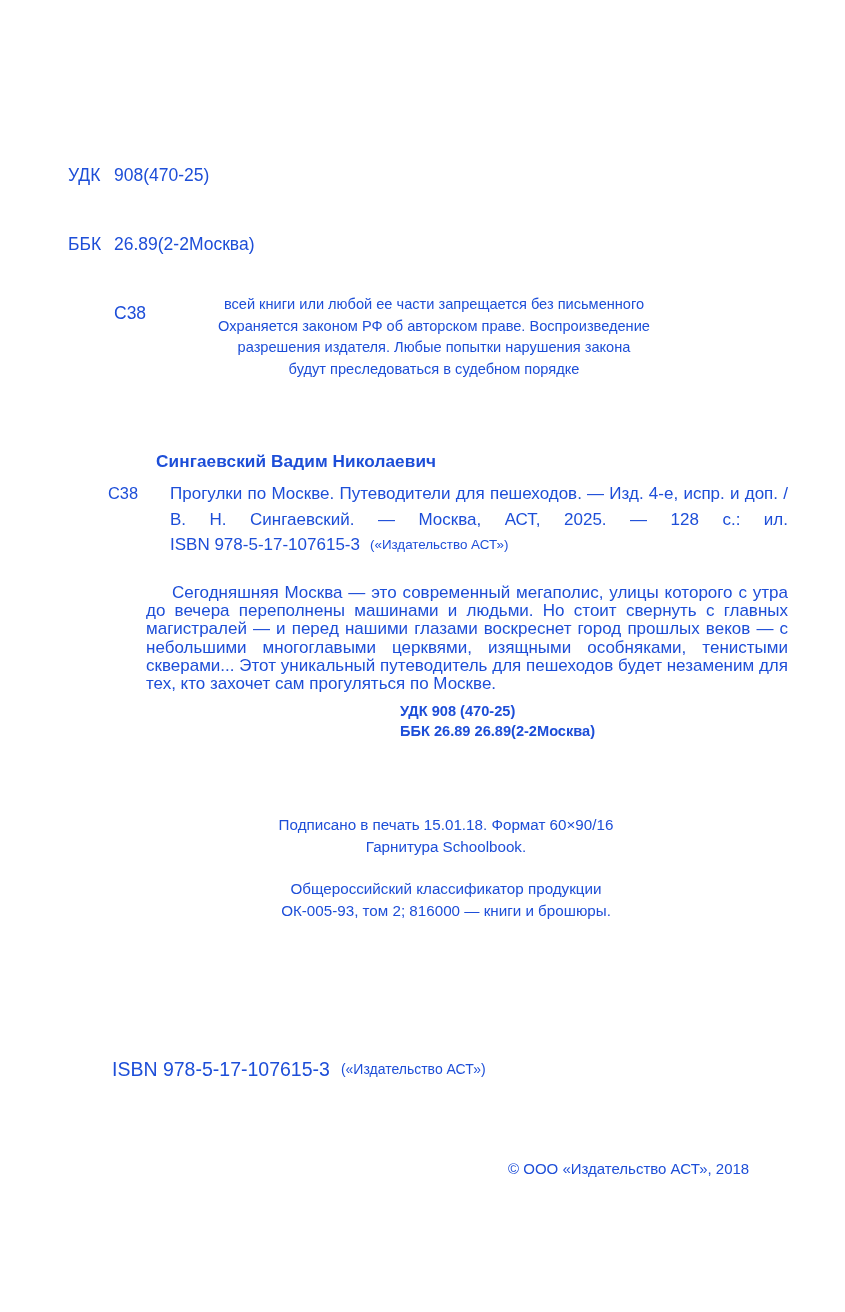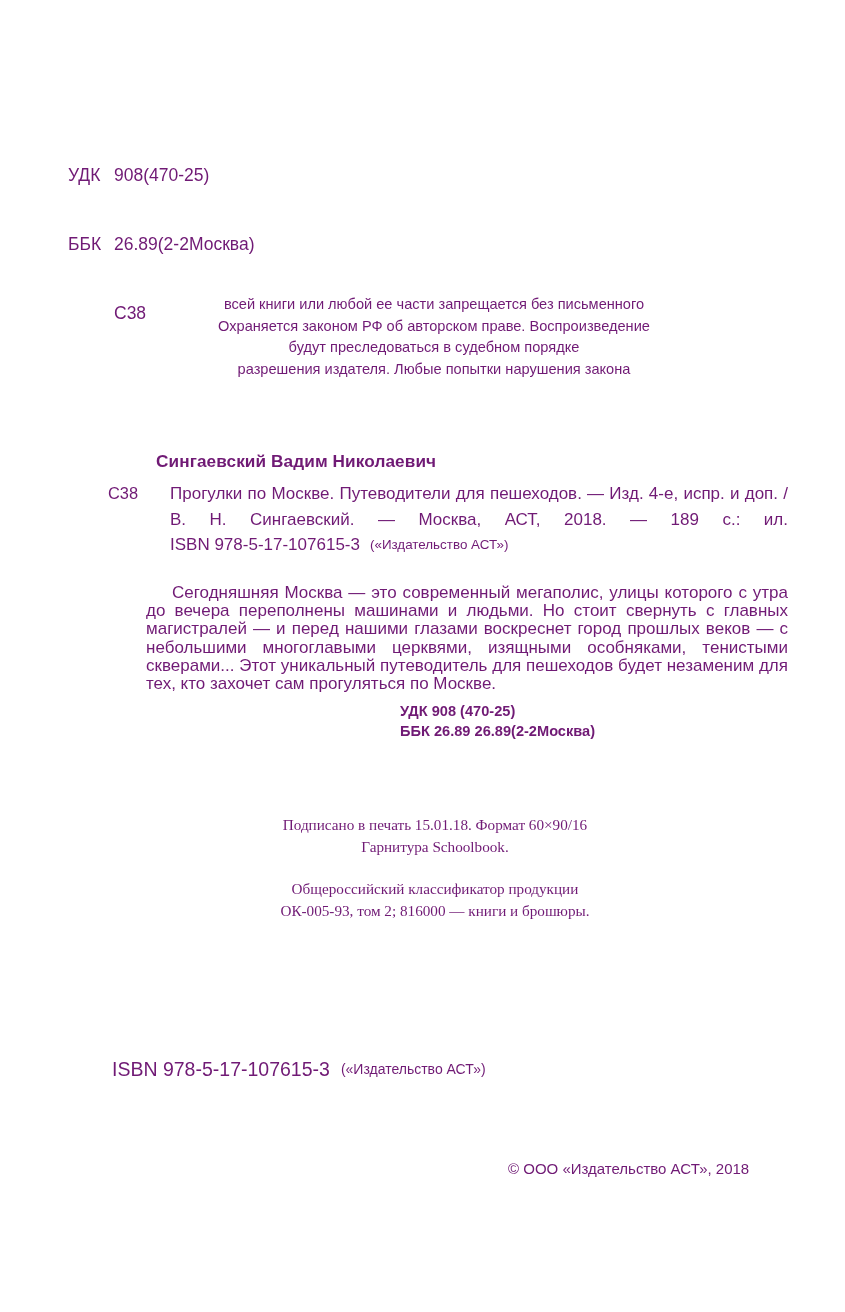--- a/index.html
+++ b/index.html
@@ -6,21 +6,21 @@
   html, body {
     margin: 0;
     padding: 0;
     background: #ffffff;
   }
   .page {
     position: relative;
     width: 845px;
     height: 1220px;
     background: #ffffff;
-    color: #701a75;
+    color: #1d4ed8;
     font-family: "Liberation Sans", "DejaVu Sans", sans-serif;
     overflow: hidden;
   }
 
   
   .udc-block {
     position: absolute;
     left: 68px;
     top: 118px;
     font-size: 17.5px;
@@ -125,27 +125,26 @@
     text-align: left;
     font-size: 14.6px;
     font-weight: bold;
     line-height: 19.5px;
   }
   .udc-bottom span { display: block; }
 
   
   .imprint {
     position: absolute;
-    left: 185px;
+    left: 196px;
     top: 814px;
     width: 500px;
     text-align: center;
     font-size: 15.2px;
     line-height: 21.5px;
-    font-family: Liberation Serif, serif;
   }
   .imprint p { margin: 0; }
   .imprint .gap { height: 21px; }
 
   
   .isbn-bottom {
     position: absolute;
     left: 112px;
     top: 1056px;
     font-size: 19.5px;
@@ -175,29 +174,29 @@
 
   <div class="udc-block">
     <span class="udc-row"><span class="udc-label">УДК</span><span class="udc-value">908(470-25)</span></span>
     <span class="udc-row"><span class="udc-label">ББК</span><span class="udc-value">26.89(2-2Москва)</span></span>
     <span class="udc-row indent"><span class="udc-label"></span><span class="udc-value">С38</span></span>
   </div>
 
   <div class="legal-notice">
     <p>всей книги или любой ее части запрещается без письменного</p>
     <p>Охраняется законом РФ об авторском праве. Воспроизведение</p>
+    <p>разрешения издателя. Любые попытки нарушения закона</p>
     <p>будут преследоваться в судебном порядке</p>
-    <p>разрешения издателя. Любые попытки нарушения закона</p>
   </div>
 
   <div class="author-name">Сингаевский Вадим Николаевич</div>
 
   <div class="bib-record">
     <span class="bib-sign">С38</span>
-    <span class="bib-text">Прогулки по Москве. Путеводители для пешеходов. — Изд. 4-е, испр. и доп. / В. Н. Сингаевский. — Москва, АСТ, 2018. — 189 с.: ил.</span>
+    <span class="bib-text">Прогулки по Москве. Путеводители для пешеходов. — Изд. 4-е, испр. и доп. / В. Н. Сингаевский. — Москва, АСТ, 2025. — 128 с.: ил.</span>
   </div>
 
   <div class="isbn-inner"><span>ISBN 978-5-17-107615-3</span><span class="pub">(«Издательство АСТ»)</span></div>
 
   <div class="annotation">
     <p>Сегодняшняя Москва — это современный мегаполис, улицы которого с утра до вечера переполнены машинами и людьми. Но стоит свернуть с главных магистралей — и перед нашими глазами воскреснет город прошлых веков — с небольшими многоглавыми церквями, изящными особняками, тенистыми скверами... Этот уникальный путеводитель для пешеходов будет незаменим для тех, кто захочет сам прогуляться по Москве.</p>
   </div>
 
   <div class="udc-bottom">
     <span>УДК 908 (470-25)</span>

